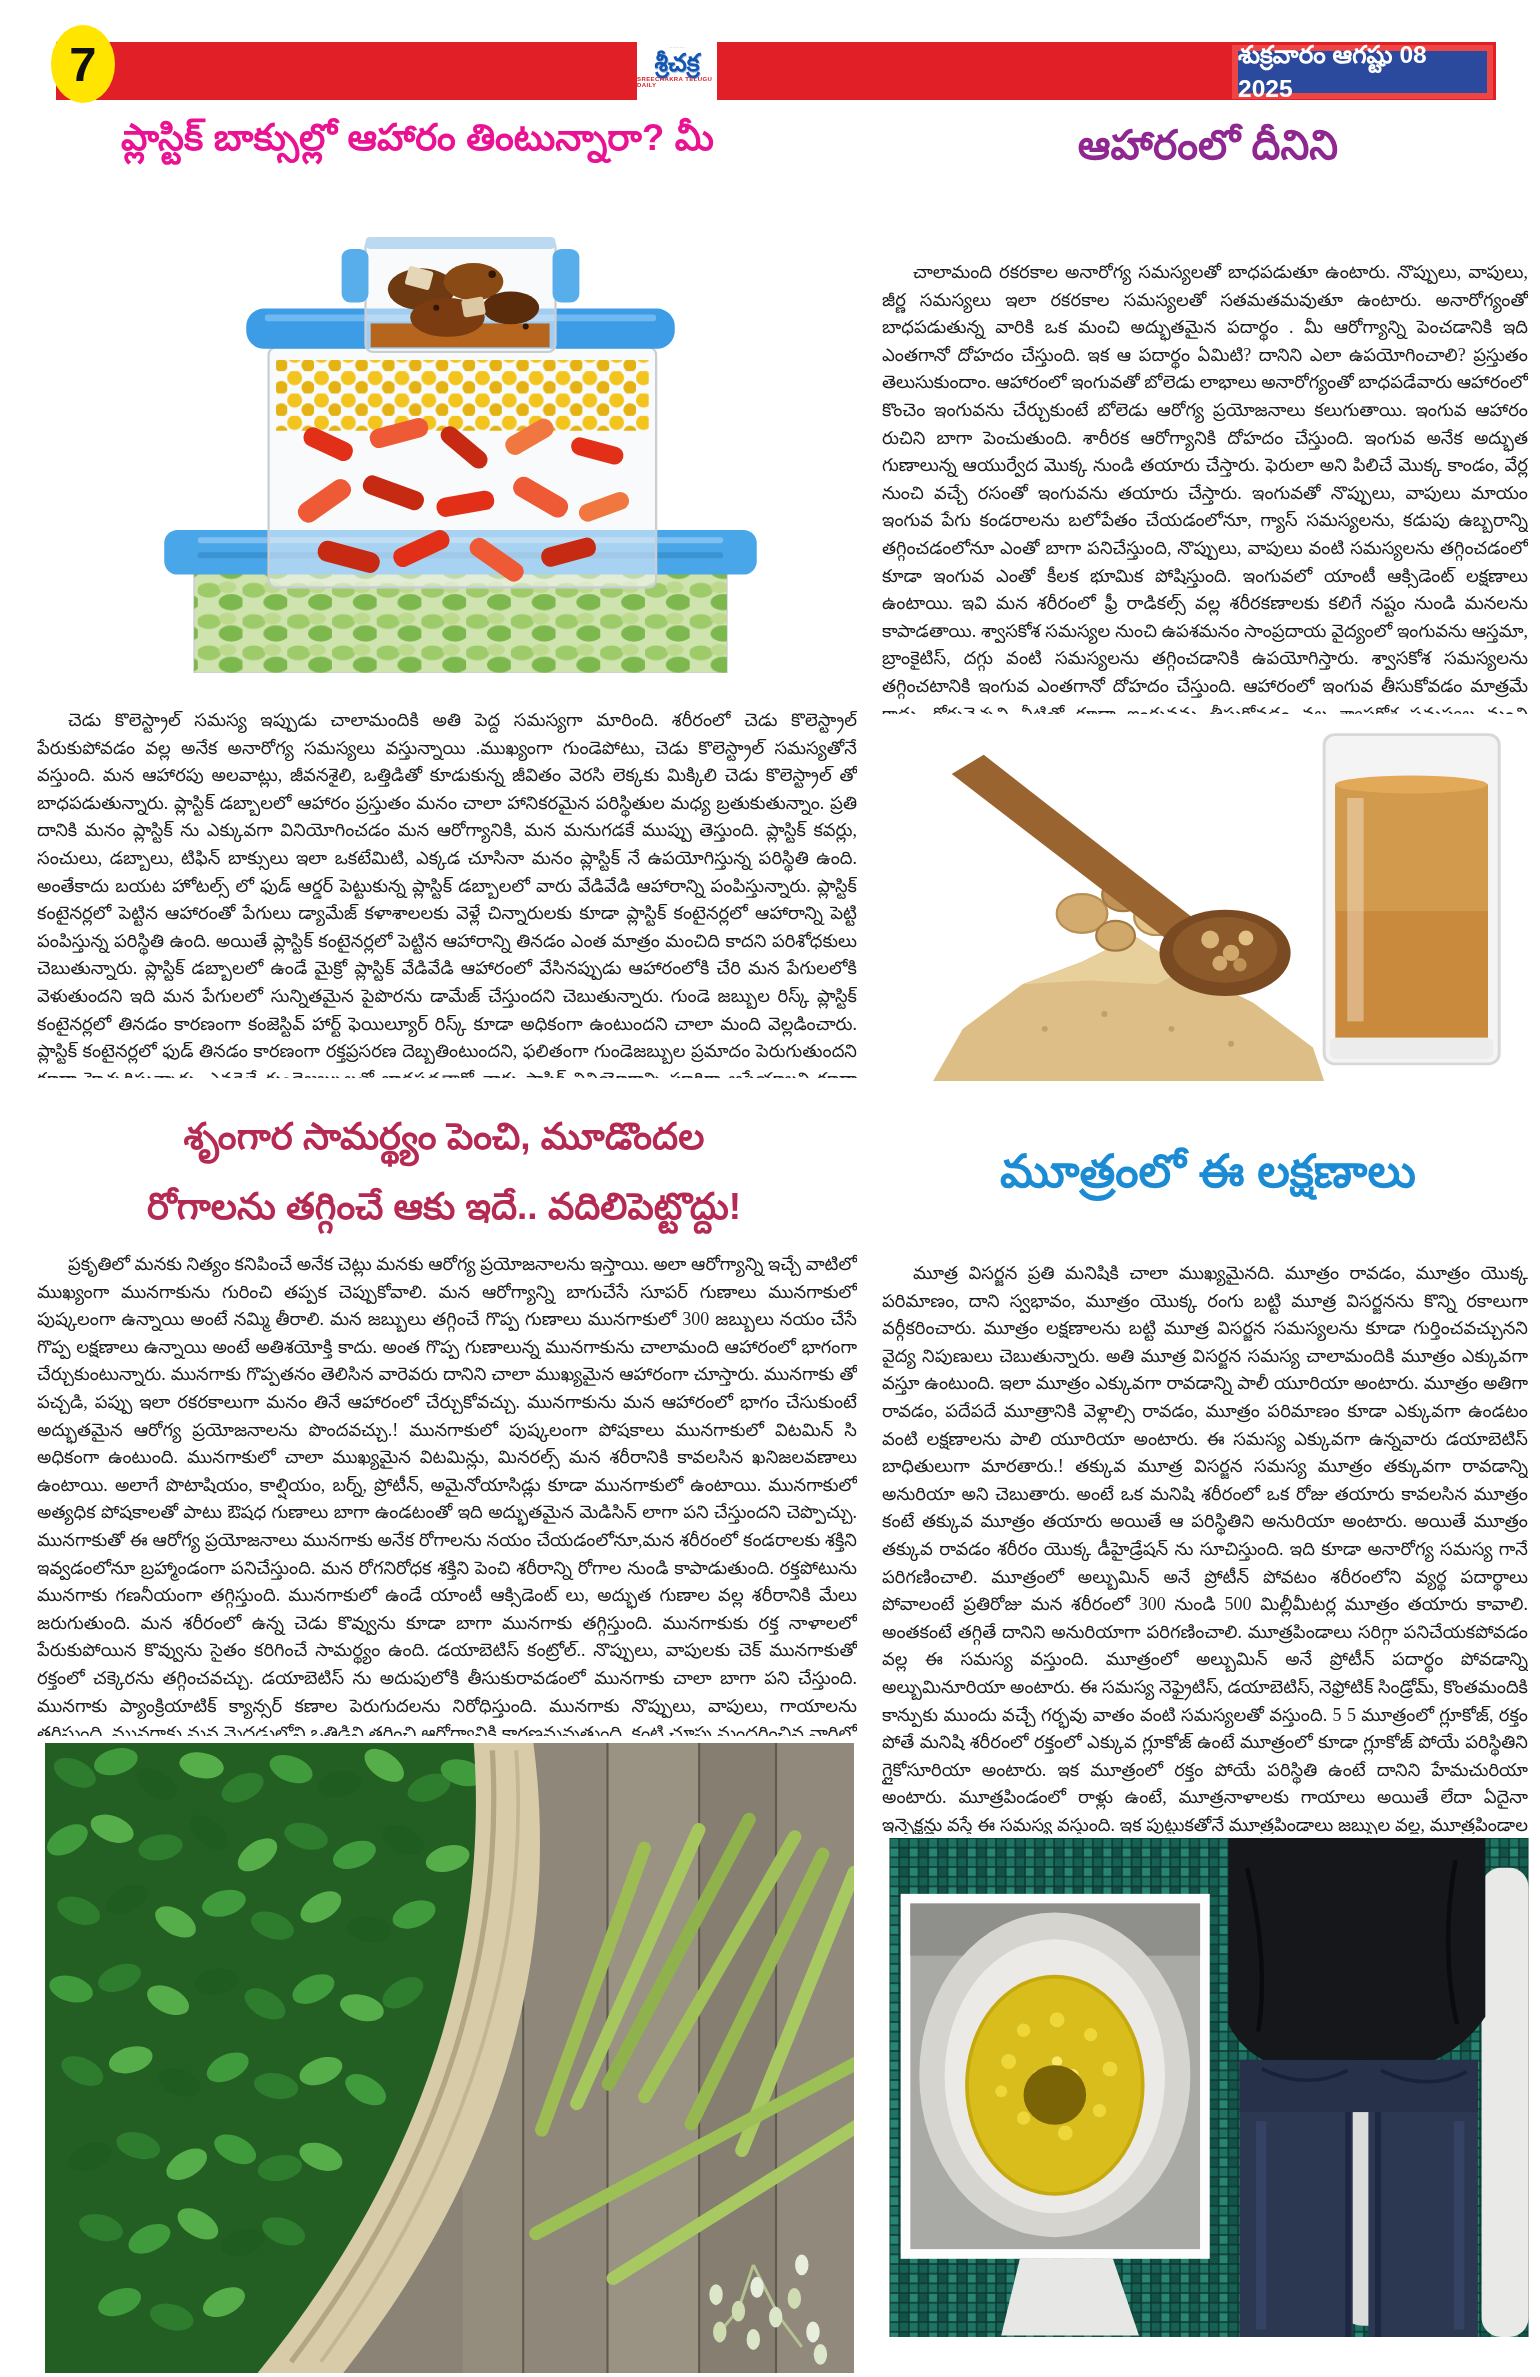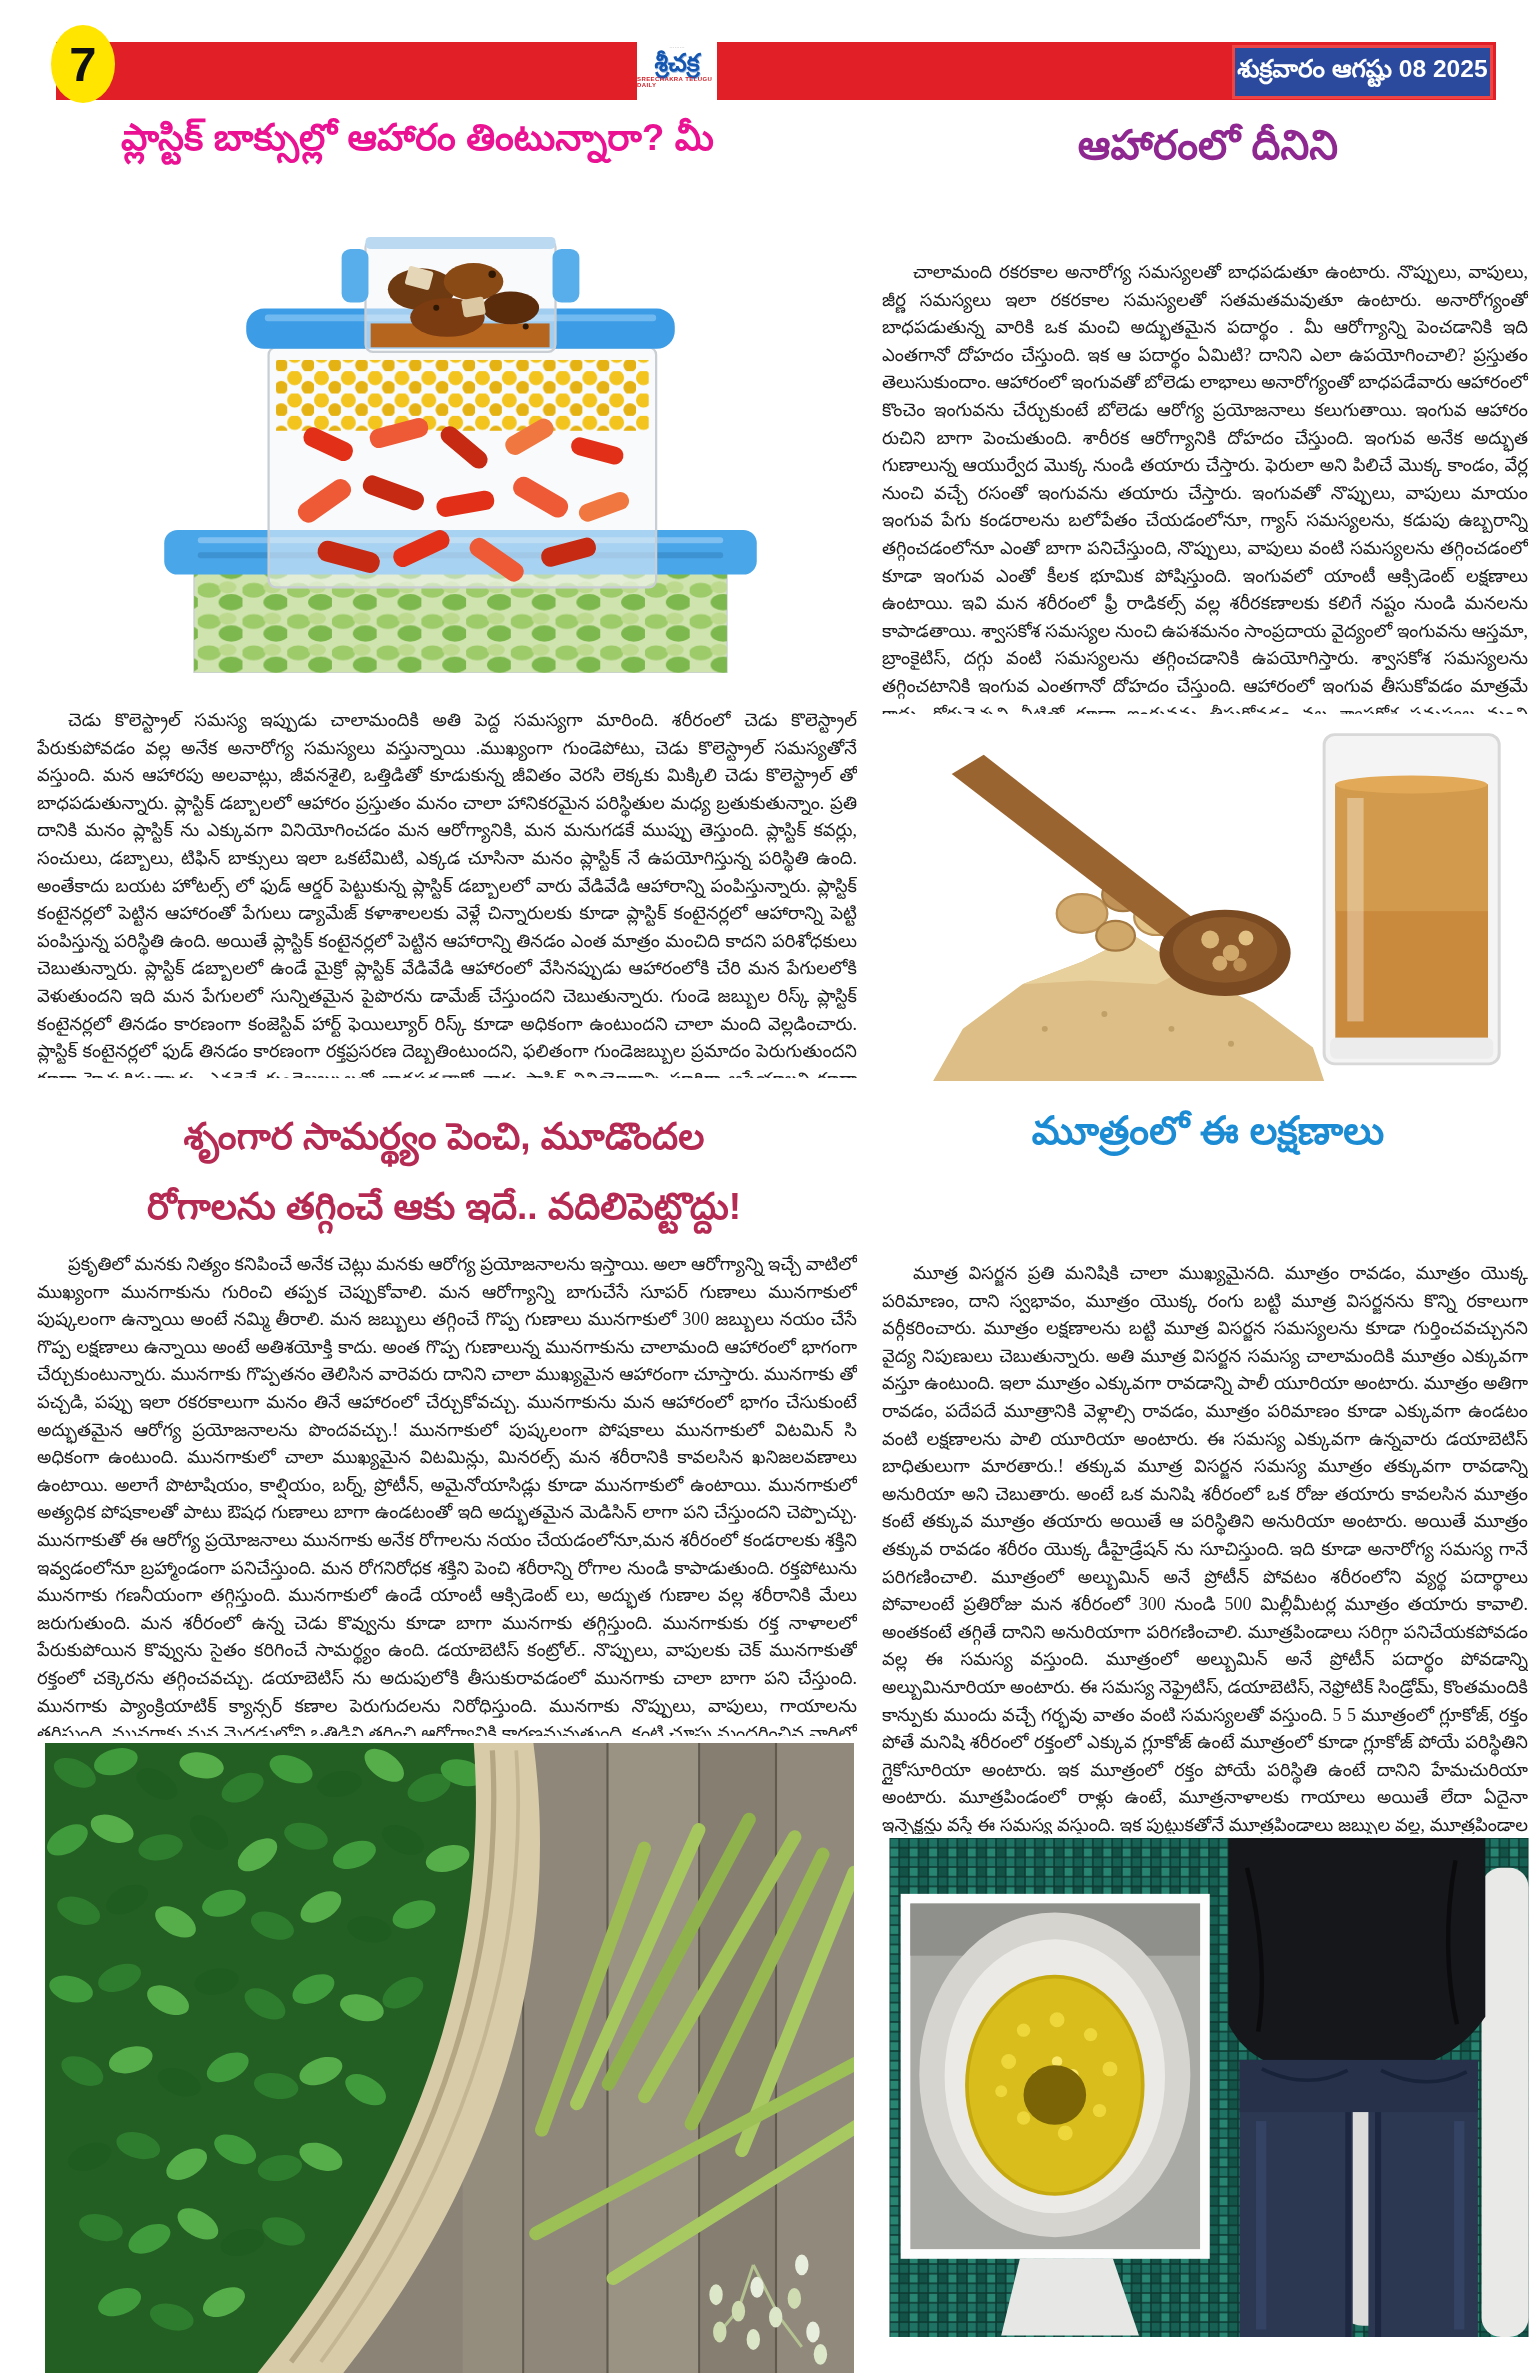--- a/index.html
+++ b/index.html
@@ -13,30 +13,30 @@
   .pagenum{left:51px;top:25px;width:64px;height:78px;background:#ffe500;border-radius:50%;
            display:flex;align-items:center;justify-content:center;
            font-family:"Liberation Sans",sans-serif;font-weight:bold;font-size:49px;color:#101010;}
   .logobox{left:637px;top:32px;width:80px;height:69px;background:#ffffff;
            display:flex;flex-direction:column;align-items:center;justify-content:center;line-height:1.05;}
   .logourl{font-size:5.2px;color:#8a8a8a;font-family:"Liberation Sans",sans-serif;}
   .logotitle{font-size:24.6px;font-weight:bold;color:#1456b0;font-family:"Liberation Serif",serif;
              text-shadow:0.7px 0.7px 0 #9dbce6;}
   .logosub{font-size:6px;font-weight:bold;color:#d01c24;letter-spacing:0.4px;
            font-family:"Liberation Sans",sans-serif;}
-  .datebox{left:1232px;top:45px;width:261px;height:54px;background:#2b4a9e;border:3px solid #ef4444;
+  .datebox{left:1232px;top:45px;width:261px;height:54px;background:#2b4a9e;border:6px solid #ef4444;
            box-sizing:border-box;display:flex;align-items:center;justify-content:center;
            color:#ffffff;font-weight:bold;font-size:24.6px;font-family:"Liberation Sans",sans-serif;}
 
   
   .hl{font-weight:bold;text-align:center;font-family:"Liberation Sans",sans-serif;}
   .hl-plastic{left:30px;top:110px;width:775px;height:127px;color:#ea1193;font-size:37px;line-height:55px;}
   .hl-asafoetida{left:880px;top:112px;width:656px;height:138px;color:#8f2790;font-size:41px;line-height:67px;text-align:center;}
   .hl-moringa{left:30px;top:1102px;width:828px;height:149px;color:#b42a52;font-size:37px;line-height:70px;}
-  .hl-urine{left:880px;top:1096px;width:656px;height:145px;color:#1b8bd4;font-size:39px;line-height:69px;}
+  .hl-urine{left:880px;top:1137px;width:656px;height:145px;color:#1b8bd4;font-size:46px;line-height:69px;}
 
   
   .body-txt{font-size:18px;line-height:27.6px;text-align:justify;color:#1c1c1c;overflow:hidden;
             text-indent:31px;}
   .body-plastic{left:37px;top:707px;width:820px;height:371px;}
   .body-asafoetida{left:882px;top:259px;width:646px;height:455px;}
   .body-moringa{left:37px;top:1251px;width:820px;height:485px;}
   .body-urine{left:882px;top:1260px;width:646px;height:574px;}
 
   

